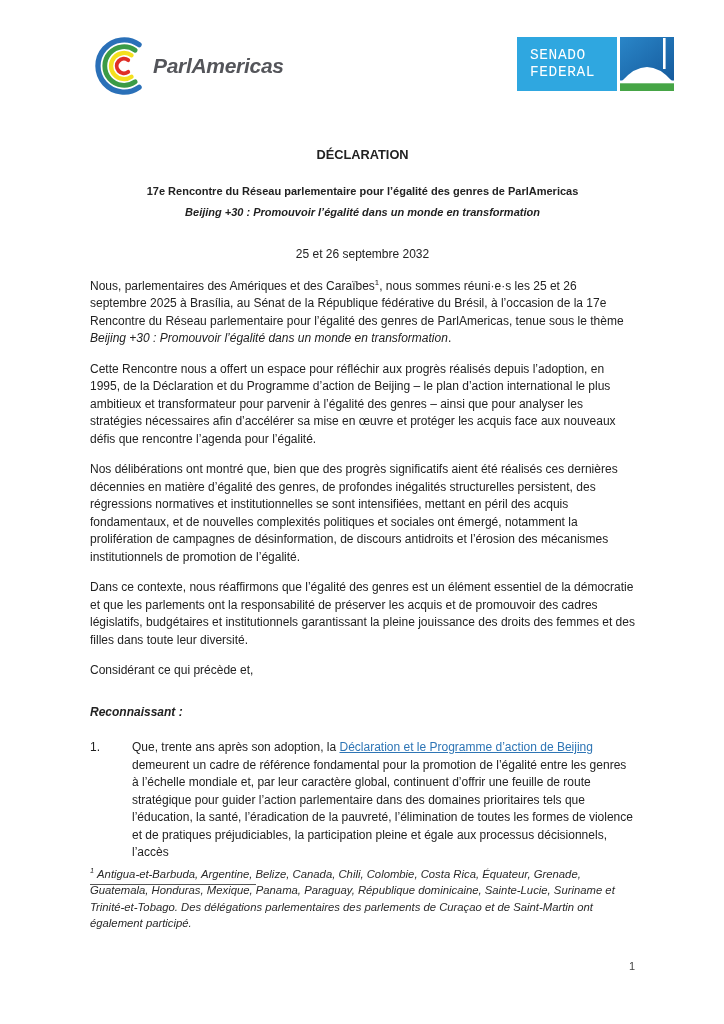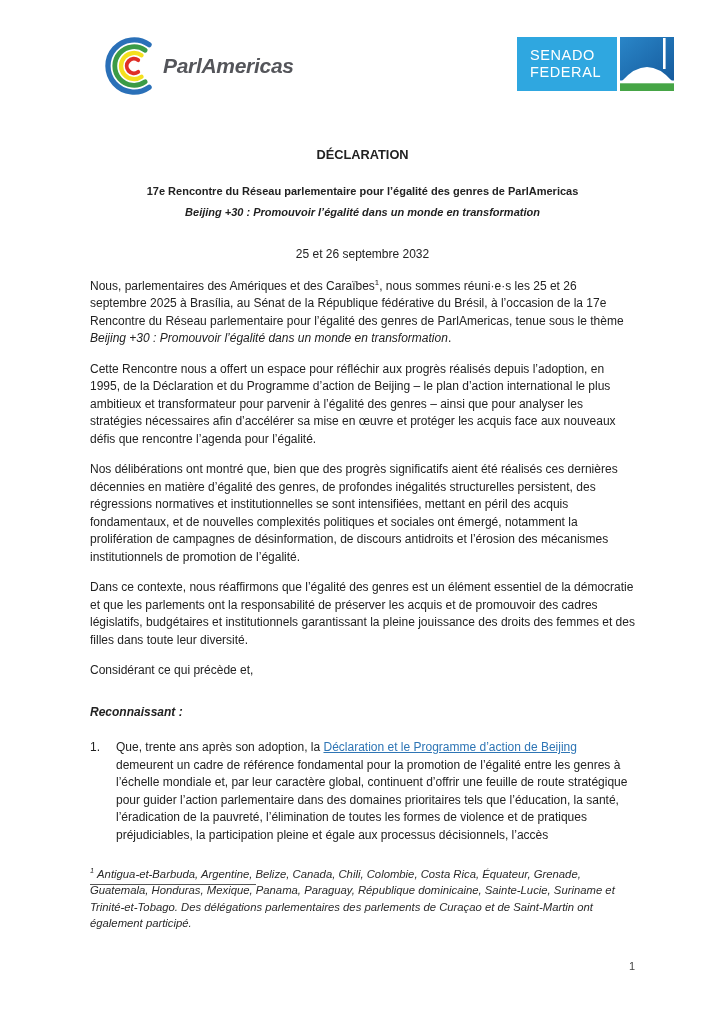--- a/index.html
+++ b/index.html
@@ -3,44 +3,44 @@
 <meta charset="utf-8">
 <style>
   html,body { margin:0; padding:0; background:#e8e8e8; }
   .page {
     position:relative; width:724px; height:1024px; margin:0 auto;
     background:#ffffff; overflow:hidden;
     font-family:"Liberation Sans", sans-serif; color:#222222;
   }
 
   
-  .header { position:absolute; top:37px; left:105px; right:50px; height:58px;
+  .header { position:absolute; top:37px; left:95px; right:50px; height:58px;
             display:flex; justify-content:space-between; align-items:flex-start; }
   .logo-parl { display:flex; align-items:center; }
   .parl-text { font-size:21px; font-weight:bold; font-style:italic;
                color:#54555a; margin-left:-4px; letter-spacing:-0.3px; }
-  .logo-senado { display:flex; align-items:flex-start; }
+  .logo-senado { display:flex; align-items:flex-start;font-family:Liberation Mono, monospace; }
   .senado-box { width:100px; height:54px; background:#2fa7e0; box-sizing:border-box;
                 padding:10px 0 0 13px; margin-right:3px; }
   .senado-box span { display:block; color:#ffffff; font-size:14.5px;
                      line-height:17px; letter-spacing:0.6px; font-weight:400; }
 
   
   .content { position:absolute; top:146px; left:90px; width:545px;
              font-size:12px; line-height:17.5px; }
   .title-block { text-align:center; }
   .doc-title { font-weight:bold; font-size:12.8px; }
   .doc-subtitle { margin-top:17px; font-weight:bold; font-size:11px; line-height:21.5px; }
   .theme-line { font-style:italic; }
   .doc-date { margin:19px 0 13px; line-height:22px; }
   .para { margin:0 0 13px; }
   .heading-bi { font-weight:bold; font-style:italic; margin:24px 0 18px; }
   .list-item { display:flex; margin:0 0 13px; }
   .list-num { width:26px; flex:none; }
-  .li-text { flex:1; }
+  .li-text { flex:1;margin-left:16px; }
   .doc-link { color:#2e75b5; text-decoration:underline; cursor:pointer; }
   sup { font-size:0.65em; line-height:0; }
 
   
   .fn-rule { position:absolute; left:90px; top:884px; width:166px;
              border-top:1.5px solid #555; }
   .footnote { position:absolute; left:90px; top:866px; width:545px;
               font-size:11.3px; line-height:16.3px; font-style:italic; color:#2a2a2a; }
   .footnote em { font-style:italic; margin-left:3px; }
   .page-number { position:absolute; left:90px; top:960px; width:545px;

